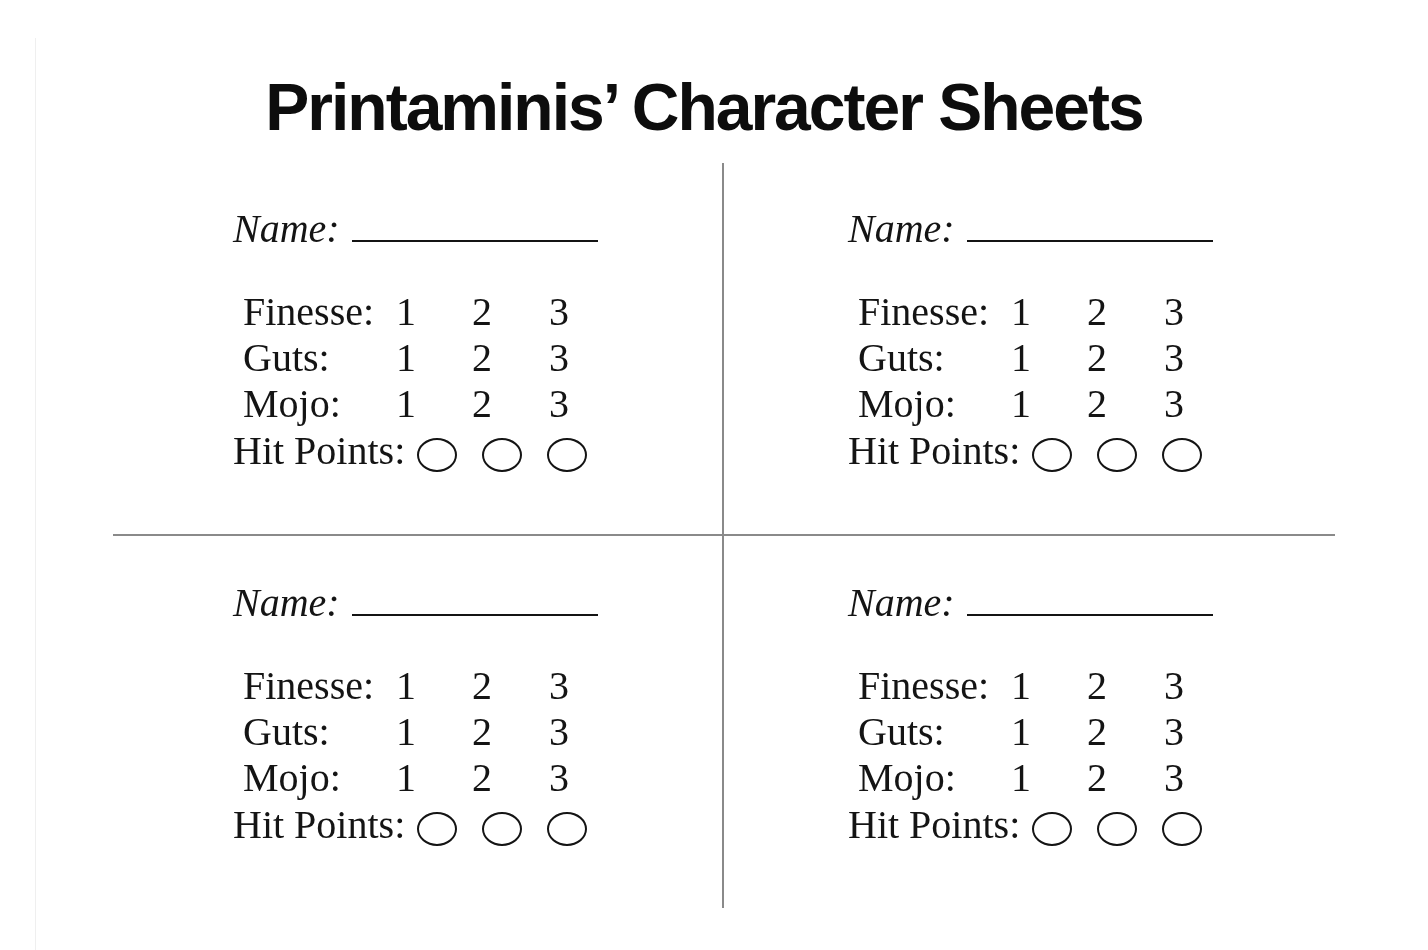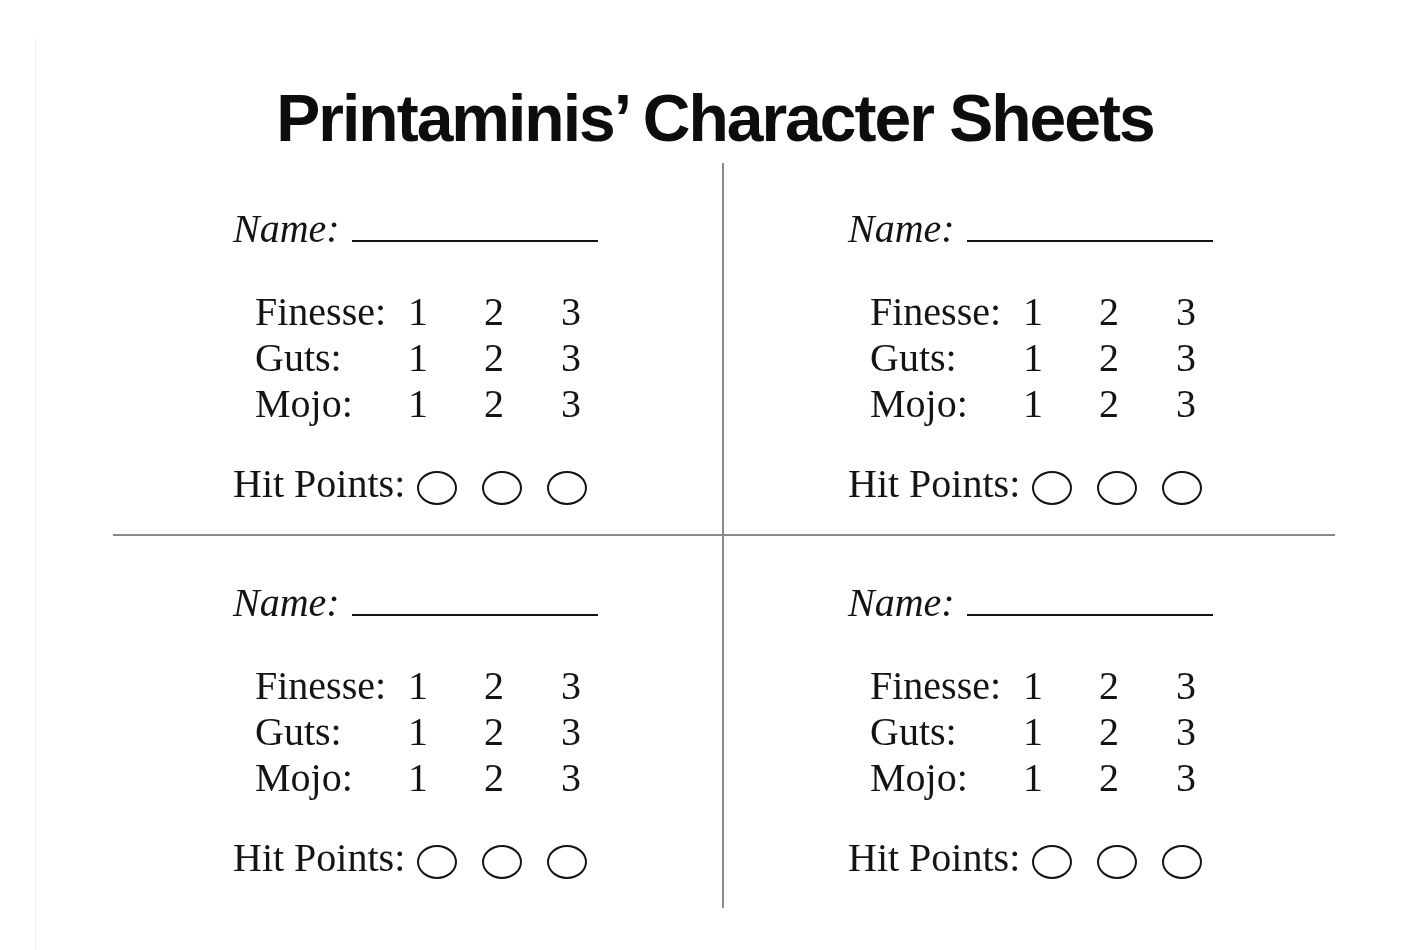--- a/index.html
+++ b/index.html
@@ -15,21 +15,21 @@
   .page-edge {
     position: absolute;
     left: 35px; top: 38px; bottom: 0;
     width: 1px;
     background: #efefef;
   }
   .title {
     position: absolute;
     left: 0; top: 70px;
     width: 1400px;
-    margin: 15px;
+    margin: 4px;
     text-align: center;
     font-family: "Liberation Sans", sans-serif;
     font-weight: 700;
     font-size: 66px;
     line-height: 66px;
     letter-spacing: -2px;
     color: #0d0d0d;
     white-space: nowrap;
   }
   .divider-v {
@@ -59,30 +59,29 @@
     white-space: nowrap;
     font-style: italic;
   }
   .name-line {
     display: inline-block;
     width: 246px;
     height: 32px;
     margin-left: 12px;
     border-bottom: 2px solid #141414;
   }
-  .stats { margin: 38px 0 0 22px; }
+  .stats { margin: 38px 0 0 10px; }
   .stat-row {
     display: grid;
     grid-template-columns: 153px 76px 77px 60px;
     font-size: 40px;
     line-height: 46px;
     white-space: nowrap;
   }
   .hp-row {
-    margin-top: 33px;
     font-size: 40px;
     line-height: 48px;
     white-space: nowrap;
   }
   .circles {
     display: inline-flex;
     gap: 25px;
     margin-left: 12px;
     vertical-align: -8px;
   }

